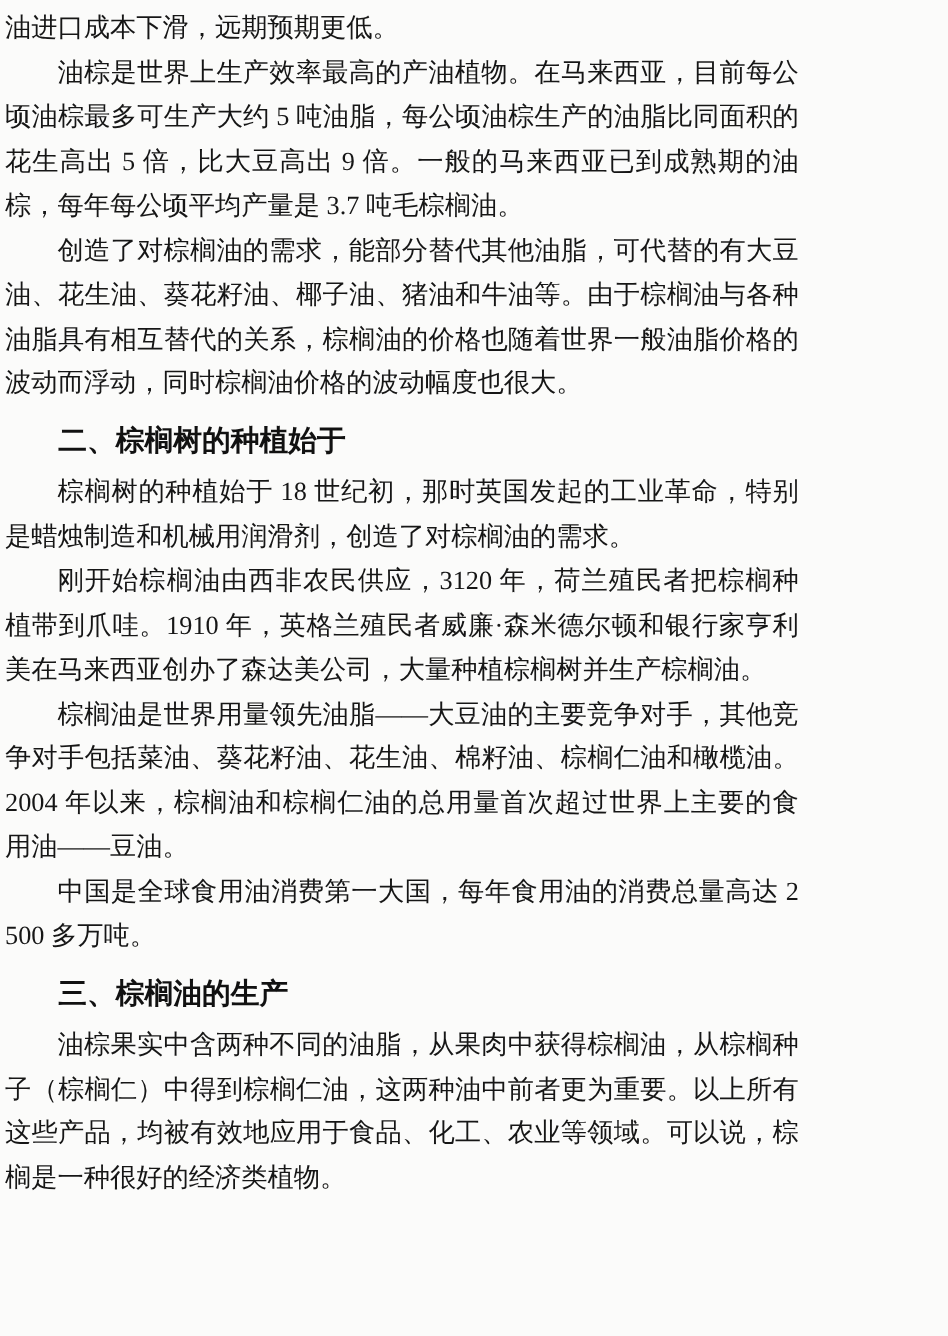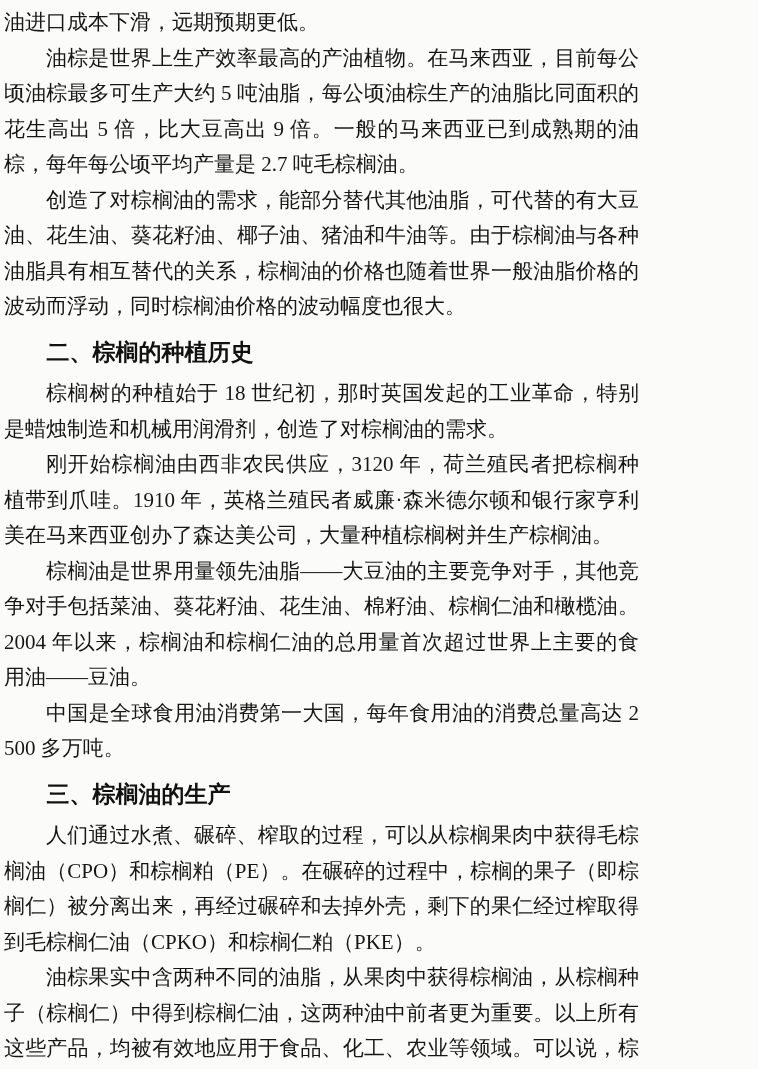--- a/index.html
+++ b/index.html
@@ -40,24 +40,23 @@
     line-height: 35.5px;
     color: #111;
     text-align: left;
   }
 </style>
 </head>
 <body>
 
 <div class="page">
   <p class="cont">油进口成本下滑，远期预期更低。</p>
-  <p class="para">油棕是世界上生产效率最高的产油植物。在马来西亚，目前每公顷油棕最多可生产大约 5 吨油脂，每公顷油棕生产的油脂比同面积的花生高出 5 倍，比大豆高出 9 倍。一般的马来西亚已到成熟期的油棕，每年每公顷平均产量是 2.7 吨毛棕榈油。</p>
+  <p class="para">油棕是世界上生产效率最高的产油植物。在马来西亚，目前每公顷油棕最多可生产大约 5 吨油脂，每公顷油棕生产的油脂比同面积的花生高出 5 倍，比大豆高出 9 倍。一般的马来西亚已到成熟期的油棕，每年每公顷平均产量是 3.7 吨毛棕榈油。</p>
   <p class="para">创造了对棕榈油的需求，能部分替代其他油脂，可代替的有大豆油、花生油、葵花籽油、椰子油、猪油和牛油等。由于棕榈油与各种油脂具有相互替代的关系，棕榈油的价格也随着世界一般油脂价格的波动而浮动，同时棕榈油价格的波动幅度也很大。</p>
-  <h2 class="sect">二、棕榈的种植历史</h2>
+  <h2 class="sect">二、棕榈树的种植始于</h2>
   <p class="para">棕榈树的种植始于 18 世纪初，那时英国发起的工业革命，特别是蜡烛制造和机械用润滑剂，创造了对棕榈油的需求。</p>
   <p class="para">刚开始棕榈油由西非农民供应，3120 年，荷兰殖民者把棕榈种植带到爪哇。1910 年，英格兰殖民者威廉·森米德尔顿和银行家亨利美在马来西亚创办了森达美公司，大量种植棕榈树并生产棕榈油。</p>
   <p class="para">棕榈油是世界用量领先油脂——大豆油的主要竞争对手，其他竞争对手包括菜油、葵花籽油、花生油、棉籽油、棕榈仁油和橄榄油。2004 年以来，棕榈油和棕榈仁油的总用量首次超过世界上主要的食用油——豆油。</p>
   <p class="para">中国是全球食用油消费第一大国，每年食用油的消费总量高达 2 500 多万吨。</p>
   <h2 class="sect">三、棕榈油的生产</h2>
-  <p class="para">人们通过水煮、碾碎、榨取的过程，可以从棕榈果肉中获得毛棕榈油（CPO）和棕榈粕（PE）。在碾碎的过程中，棕榈的果子（即棕榈仁）被分离出来，再经过碾碎和去掉外壳，剩下的果仁经过榨取得到毛棕榈仁油（CPKO）和棕榈仁粕（PKE）。</p>
   <p class="para">油棕果实中含两种不同的油脂，从果肉中获得棕榈油，从棕榈种子（棕榈仁）中得到棕榈仁油，这两种油中前者更为重要。以上所有这些产品，均被有效地应用于食品、化工、农业等领域。可以说，棕榈是一种很好的经济类植物。</p>
 
 </div>
 
 </body></html>

